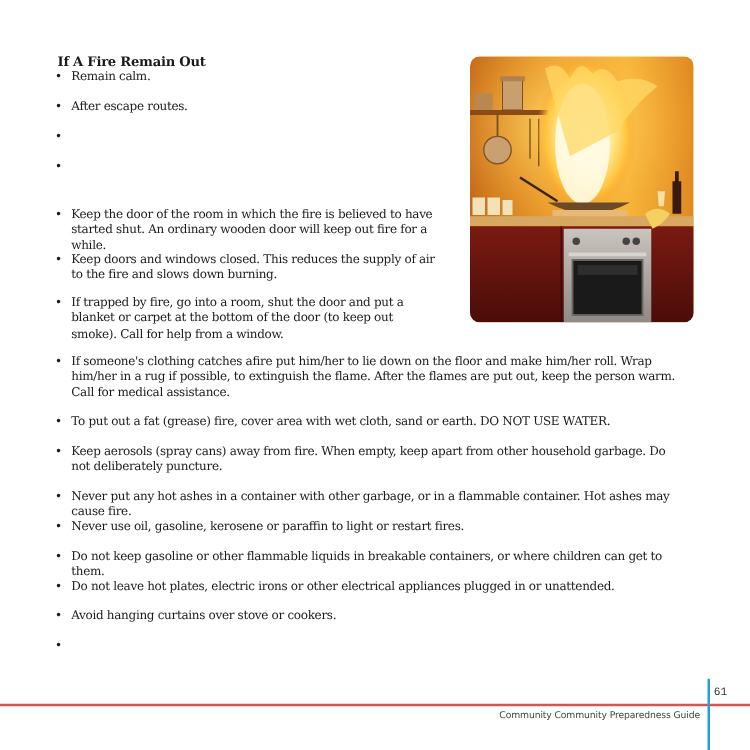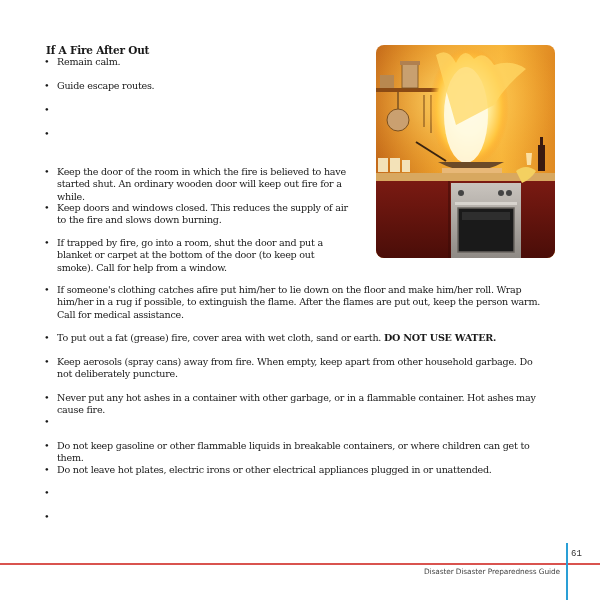--- a/index.html
+++ b/index.html
@@ -65,38 +65,38 @@
       font-size: 7.4px;
       color: #444;
       letter-spacing: -0.1px;
     }
   </style>
 </head>
 <body>
 
 <div>
 
-  <div class="page-title">If A Fire After Out</div>
+  <div class="page-title">If A Fire Remain Out</div>
 
   <div id="bullet-container">
       <div style="position: absolute; left: 44px; top: 56px; width: 300px; font-size: 9.6px; line-height: 12.3px; letter-spacing: -0.25px; padding-left: 13px; box-sizing: border-box;"><span style="position: absolute; left: 0px; top: 0px;">•</span><span>Remain calm.</span></div>
-      <div style="position: absolute; left: 44px; top: 80px; width: 300px; font-size: 9.6px; line-height: 12.3px; letter-spacing: -0.25px; padding-left: 13px; box-sizing: border-box;"><span style="position: absolute; left: 0px; top: 0px;">•</span><span>Guide escape routes.</span></div>
+      <div style="position: absolute; left: 44px; top: 80px; width: 300px; font-size: 9.6px; line-height: 12.3px; letter-spacing: -0.25px; padding-left: 13px; box-sizing: border-box;"><span style="position: absolute; left: 0px; top: 0px;">•</span><span>After escape routes.</span></div>
       <div style="position: absolute; left: 44px; top: 104px; width: 300px; font-size: 9.6px; line-height: 12.3px; letter-spacing: -0.25px; padding-left: 13px; box-sizing: border-box;"><span style="position: absolute; left: 0px; top: 0px;">•</span></div>
       <div style="position: absolute; left: 44px; top: 128px; width: 305px; font-size: 9.6px; line-height: 12.3px; letter-spacing: -0.25px; padding-left: 13px; box-sizing: border-box;"><span style="position: absolute; left: 0px; top: 0px;">•</span></div>
       <div style="position: absolute; left: 44px; top: 166px; width: 305px; font-size: 9.6px; line-height: 12.3px; letter-spacing: -0.25px; padding-left: 13px; box-sizing: border-box;"><span style="position: absolute; left: 0px; top: 0px;">•</span><span>Keep the door of the room in which the fire is believed to have started shut. An ordinary wooden door will keep out fire for a while.</span></div>
       <div style="position: absolute; left: 44px; top: 202px; width: 305px; font-size: 9.6px; line-height: 12.3px; letter-spacing: -0.25px; padding-left: 13px; box-sizing: border-box;"><span style="position: absolute; left: 0px; top: 0px;">•</span><span>Keep doors and windows closed. This reduces the supply of air to the fire and slows down burning.</span></div>
       <div style="position: absolute; left: 44px; top: 237px; width: 305px; font-size: 9.6px; line-height: 12.3px; letter-spacing: -0.25px; padding-left: 13px; box-sizing: border-box;"><span style="position: absolute; left: 0px; top: 0px;">•</span><span>If trapped by fire, go into a room, shut the door and put a blanket or carpet at the bottom of the door (to keep out smoke). Call for help from a window.</span></div>
       <div style="position: absolute; left: 44px; top: 284px; width: 500px; font-size: 9.6px; line-height: 12.3px; letter-spacing: -0.25px; padding-left: 13px; box-sizing: border-box;"><span style="position: absolute; left: 0px; top: 0px;">•</span><span>If someone's clothing catches afire put him/her to lie down on the floor and make him/her roll. Wrap him/her in a rug if possible, to extinguish the flame. After the flames are put out, keep the person warm. Call for medical assistance.</span></div>
-      <div style="position: absolute; left: 44px; top: 332px; width: 500px; font-size: 9.6px; line-height: 12.3px; letter-spacing: -0.25px; padding-left: 13px; box-sizing: border-box;"><span style="position: absolute; left: 0px; top: 0px;">•</span><span>To put out a fat (grease) fire, cover area with wet cloth, sand or earth. </span><span style="font-weight: bold;">DO NOT USE WATER.</span></div>
+      <div style="position: absolute; left: 44px; top: 332px; width: 500px; font-size: 9.6px; line-height: 12.3px; letter-spacing: -0.25px; padding-left: 13px; box-sizing: border-box;"><span style="position: absolute; left: 0px; top: 0px;">•</span><span>To put out a fat (grease) fire, cover area with wet cloth, sand or earth. </span><span style="font-weight: normal;">DO NOT USE WATER.</span></div>
       <div style="position: absolute; left: 44px; top: 356px; width: 500px; font-size: 9.6px; line-height: 12.3px; letter-spacing: -0.25px; padding-left: 13px; box-sizing: border-box;"><span style="position: absolute; left: 0px; top: 0px;">•</span><span>Keep aerosols (spray cans) away from fire. When empty, keep apart from other household garbage. Do not deliberately puncture.</span></div>
       <div style="position: absolute; left: 44px; top: 392px; width: 510px; font-size: 9.6px; line-height: 12.3px; letter-spacing: -0.25px; padding-left: 13px; box-sizing: border-box;"><span style="position: absolute; left: 0px; top: 0px;">•</span><span>Never put any hot ashes in a container with other garbage, or in a flammable container. Hot ashes may cause fire.</span></div>
-      <div style="position: absolute; left: 44px; top: 416px; width: 500px; font-size: 9.6px; line-height: 12.3px; letter-spacing: -0.25px; padding-left: 13px; box-sizing: border-box;"><span style="position: absolute; left: 0px; top: 0px;">•</span></div>
+      <div style="position: absolute; left: 44px; top: 416px; width: 500px; font-size: 9.6px; line-height: 12.3px; letter-spacing: -0.25px; padding-left: 13px; box-sizing: border-box;"><span style="position: absolute; left: 0px; top: 0px;">•</span><span>Never use oil, gasoline, kerosene or paraffin to light or restart fires.</span></div>
       <div style="position: absolute; left: 44px; top: 440px; width: 500px; font-size: 9.6px; line-height: 12.3px; letter-spacing: -0.25px; padding-left: 13px; box-sizing: border-box;"><span style="position: absolute; left: 0px; top: 0px;">•</span><span>Do not keep gasoline or other flammable liquids in breakable containers, or where children can get to them.</span></div>
       <div style="position: absolute; left: 44px; top: 464px; width: 500px; font-size: 9.6px; line-height: 12.3px; letter-spacing: -0.25px; padding-left: 13px; box-sizing: border-box;"><span style="position: absolute; left: 0px; top: 0px;">•</span><span>Do not leave hot plates, electric irons or other electrical appliances plugged in or unattended.</span></div>
-      <div style="position: absolute; left: 44px; top: 487px; width: 500px; font-size: 9.6px; line-height: 12.3px; letter-spacing: -0.25px; padding-left: 13px; box-sizing: border-box;"><span style="position: absolute; left: 0px; top: 0px;">•</span></div>
+      <div style="position: absolute; left: 44px; top: 487px; width: 500px; font-size: 9.6px; line-height: 12.3px; letter-spacing: -0.25px; padding-left: 13px; box-sizing: border-box;"><span style="position: absolute; left: 0px; top: 0px;">•</span><span>Avoid hanging curtains over stove or cookers.</span></div>
       <div style="position: absolute; left: 44px; top: 511px; width: 500px; font-size: 9.6px; line-height: 12.3px; letter-spacing: -0.25px; padding-left: 13px; box-sizing: border-box;"><span style="position: absolute; left: 0px; top: 0px;">•</span></div>
     </div>
 
   <div class="photo">
     <svg width="179" height="213" viewBox="0 0 179 213" xmlns="http://www.w3.org/2000/svg">
       <defs>
         <linearGradient id="wallGrad" x1="0" y1="0" x2="1" y2="0">
           <stop offset="0" stop-color="#c46a1a"></stop>
           <stop offset="0.35" stop-color="#e89a2a"></stop>
           <stop offset="0.7" stop-color="#f6b53a"></stop>
@@ -165,15 +165,15 @@
       <rect x="82" y="163" width="56" height="44" fill="#1a1a1a" stroke="#6a6560" stroke-width="1.5"></rect>
       <rect x="86" y="167" width="48" height="8" fill="#2e2e2e"></rect>
 
       <path d="M140 126 Q150 118 160 126 Q155 134 146 138 Z" fill="#f4d060"></path>
     </svg>
   </div>
 
   <div class="footer-red-line"></div>
   <div class="footer-blue-line"></div>
   <div class="page-number">61</div>
-  <div class="footer-text">Disaster Disaster Preparedness Guide</div>
+  <div class="footer-text">Community Community Preparedness Guide</div>
 
 </div>
 
 </body></html>

